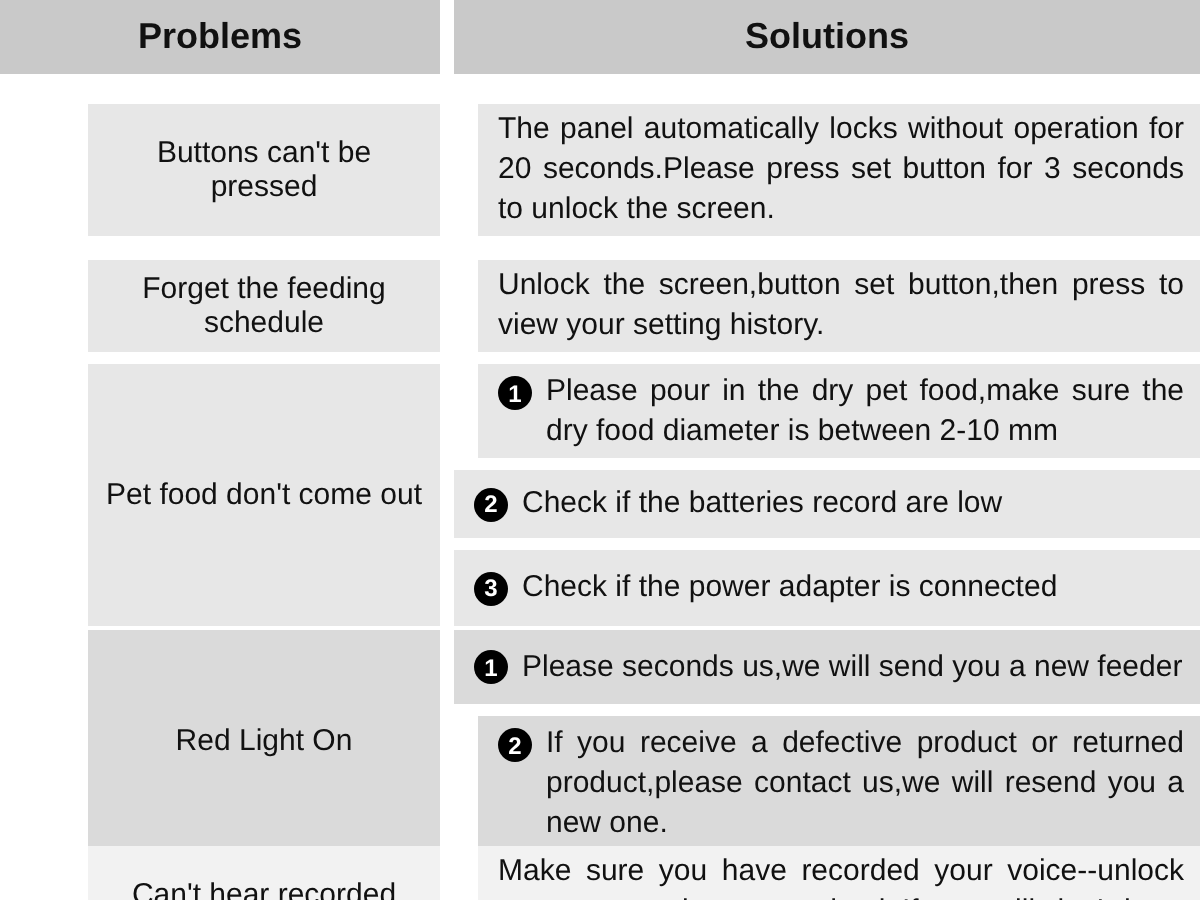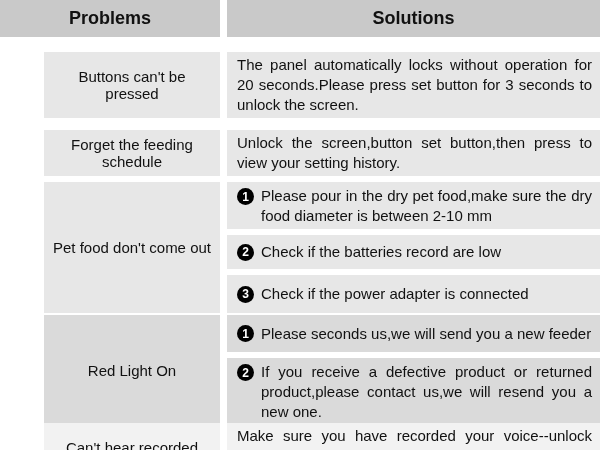--- a/index.html
+++ b/index.html
@@ -24,21 +24,21 @@
     background: var(--row_bg, #e7e7e7);
     display: flex; align-items: center; justify-content: center;
     text-align: center; font-size: 15px; padding: 0 8px; margin-left: 44px;
   }
   .scol { display: flex; flex-direction: column; gap: 6px; }
   .sol {
     background: var(--row_bg, #e7e7e7);
     display: flex; align-items: center; gap: 7px;
     padding: 3px 8px 3px 10px; flex: 0 0 auto;
   }
-  .sol.fill { flex: 1 1 auto; }
+  .sol.fill { flex: 1 1 auto; margin-left: 12px; }
   .sol.top { align-items: flex-start; padding-top: 4px; }
   .sol-text {
     font-size: 15px; line-height: 20px;
     text-align: justify; flex: 1 1 auto;
   }
   .num {
     flex: 0 0 17px; width: 17px; height: 17px; border-radius: 50%;
     background: var(--badge_bg, #000000); color: var(--badge_text, #ffffff);
     font-size: 12px; font-weight: bold;
     display: flex; align-items: center; justify-content: center;

